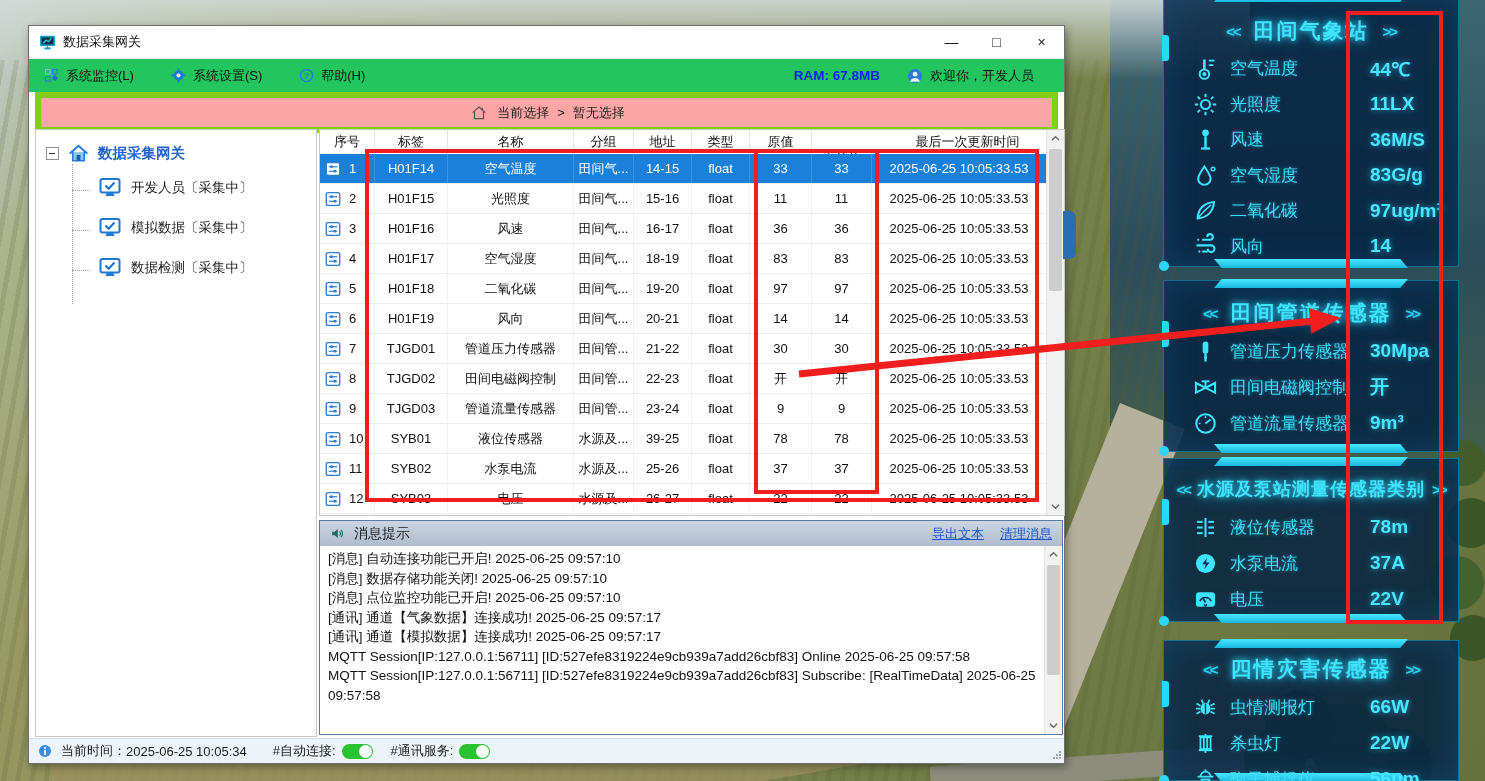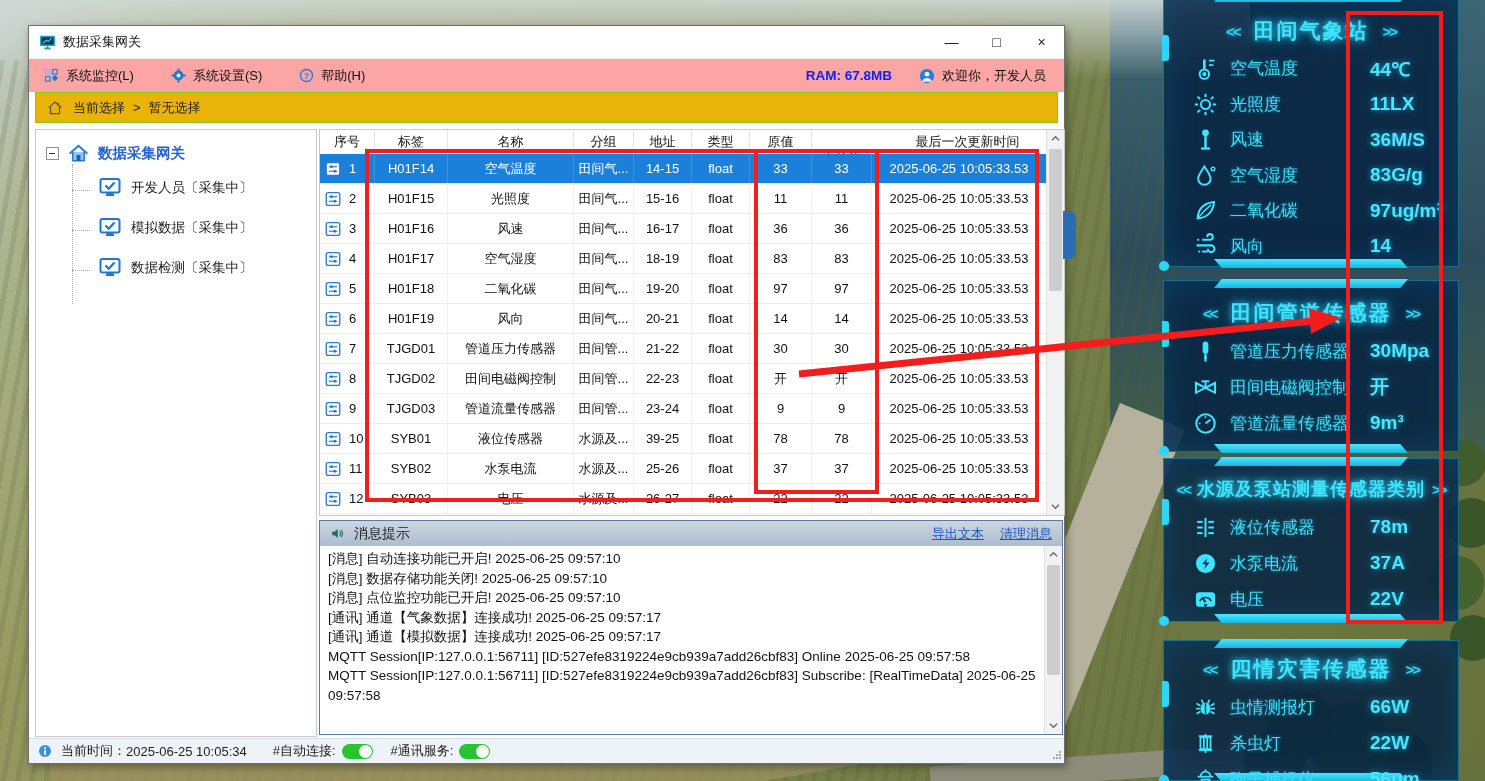--- a/index.html
+++ b/index.html
@@ -26,28 +26,28 @@
     background:#415d2c;box-shadow:8px 60px 0 2px #3a5527,-6px 120px 0 4px #44622e,10px 175px 0 0 #3a5527;}
 
   
   .window{position:absolute;left:28px;top:25px;width:1035px;height:737px;z-index:2;
     background:#fff;border:1px solid #6f6f6f;box-shadow:2px 3px 8px rgba(0,0,0,.35);font-size:13px;color:#111;}
   .titlebar{height:32px;display:flex;align-items:center;padding-left:9px;background:#fff;}
   .titlebar .appicon{width:19px;height:19px;margin-right:6px;}
   .titlebar .title{font-size:13px;color:#111;}
   .wcontrols{margin-left:auto;display:flex;height:100%;}
   .wbtn{width:45px;height:100%;display:flex;align-items:center;justify-content:center;font-size:14px;color:#222;cursor:default;}
-  .menubar{height:33px;display:flex;align-items:center;padding:0 14px;background:#fca5a5;border-top:1px solid #eee;}
+  .menubar{height:33px;display:flex;align-items:center;padding:0 14px;background:#22c55e;border-top:1px solid #eee;}
   .mitem{display:flex;align-items:center;margin-right:36px;}
   .mitem .mi{width:17px;height:17px;margin-right:6px;}
   .ramtext{margin-left:auto;font-weight:bold;color:#1321f0;font-size:13.5px;}
-  .welcome{display:flex;align-items:flex-start;margin-left:26px;margin-right:4px;}
+  .welcome{display:flex;align-items:flex-start;margin-left:26px;margin-right:16px;}
   .welcome .mi{width:18px;height:18px;margin-right:6px;}
-  .breadcrumb{position:absolute;left:6px;right:6px;top:66px;height:29px;border:1px solid #84cc16;
-    display:flex;align-items:center;padding-left:10px;background:#eab308;}
+  .breadcrumb{position:absolute;left:6px;right:6px;top:66px;height:29px;border:6px solid #84cc16;
+    display:flex;align-items:center;padding-left:10px;background:#fca5a5;justify-content:center;}
   .breadcrumb .mi{width:18px;height:18px;margin-right:9px;}
   .breadcrumb span{margin-right:8px;font-size:13px;color:#222;}
 
   
   .treepanel{position:absolute;left:6px;top:103px;width:280px;height:606px;border:1px solid #c9c9c9;background:#fff;}
   .troot{position:absolute;left:10px;top:12px;display:flex;align-items:center;}
   .expbox{width:11px;height:11px;border:1px solid #919191;position:relative;margin-right:8px;background:#fff;}
   .expbox::after{content:"";position:absolute;left:2px;top:4.5px;width:6px;height:1px;background:#333;}
   .troot .mi{width:23px;height:23px;margin-right:8px;}
   .troot .tlabel{color:#2463cf;font-size:14.5px;font-weight:bold;}

